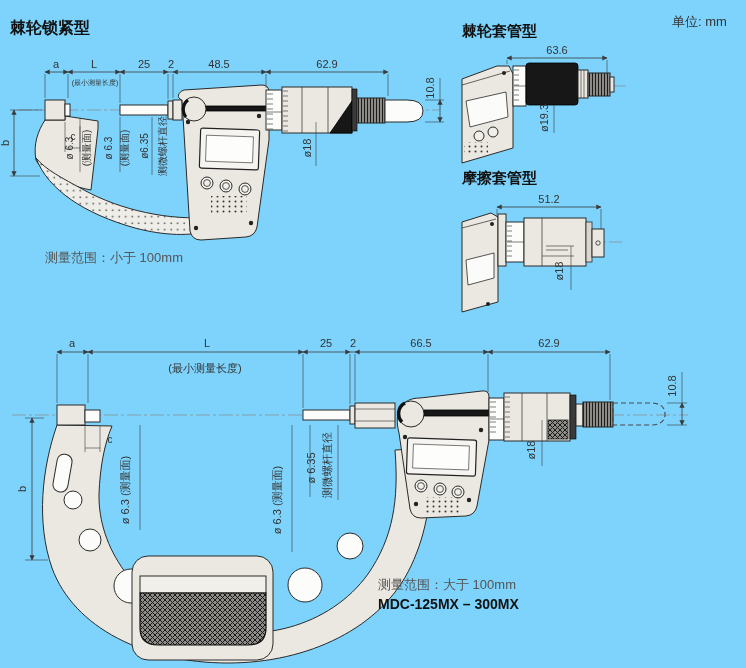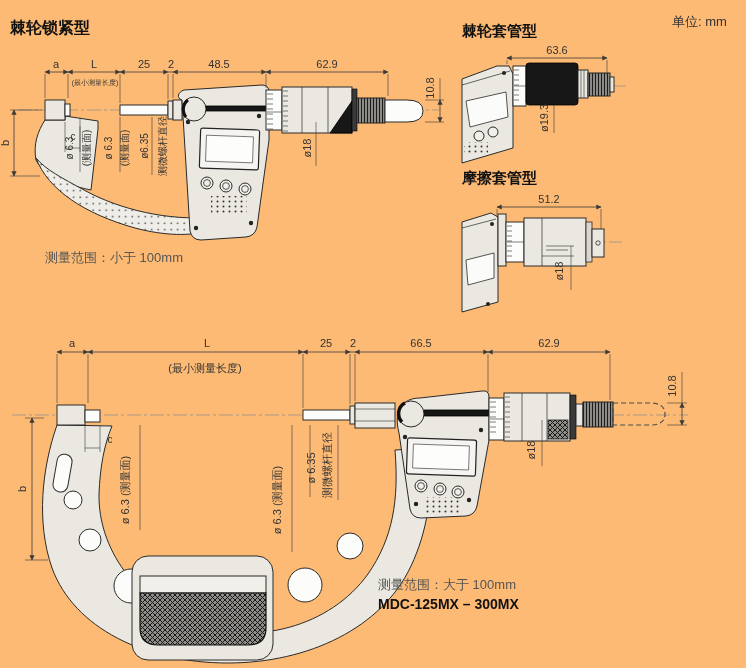--- a/index.html
+++ b/index.html
@@ -1,16 +1,16 @@
 <!DOCTYPE html>
 <html><head>
 <meta charset="utf-8">
 <style>
   html,body{margin:0;padding:0;background:#ffffff;}
-  #stage{position:relative;width:746px;height:668px;background:#fdba74;overflow:hidden;}
+  #stage{position:relative;width:746px;height:668px;background:#7dd3fc;overflow:hidden;}
   svg{position:absolute;left:0;top:0;}
   text{font-family:"Liberation Sans","DejaVu Sans",sans-serif;fill:#333;}
   .fill{fill:#eae8e1;stroke:#2a2a2a;stroke-width:1;}
   .fill2{fill:#f1efe9;stroke:#2a2a2a;stroke-width:1;}
   .white{fill:#fcfcfa;stroke:#2a2a2a;stroke-width:1;}
   .dark{fill:#171717;stroke:#000;stroke-width:.8;}
   .gray{fill:#3a3a3a;stroke:#000;stroke-width:.6;}
   .dim{stroke:#3a3a3a;stroke-width:.8;fill:none;}
   .ext{stroke:#3a3a3a;stroke-width:.6;fill:none;}
   .cl{stroke:#8a8a8a;stroke-width:.7;fill:none;stroke-dasharray:14 3 3 3;}

